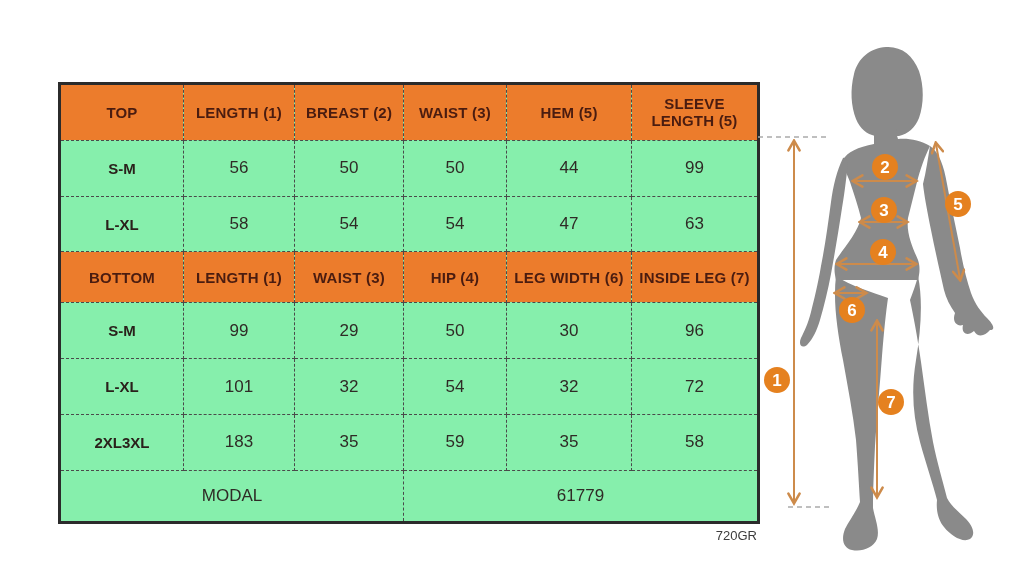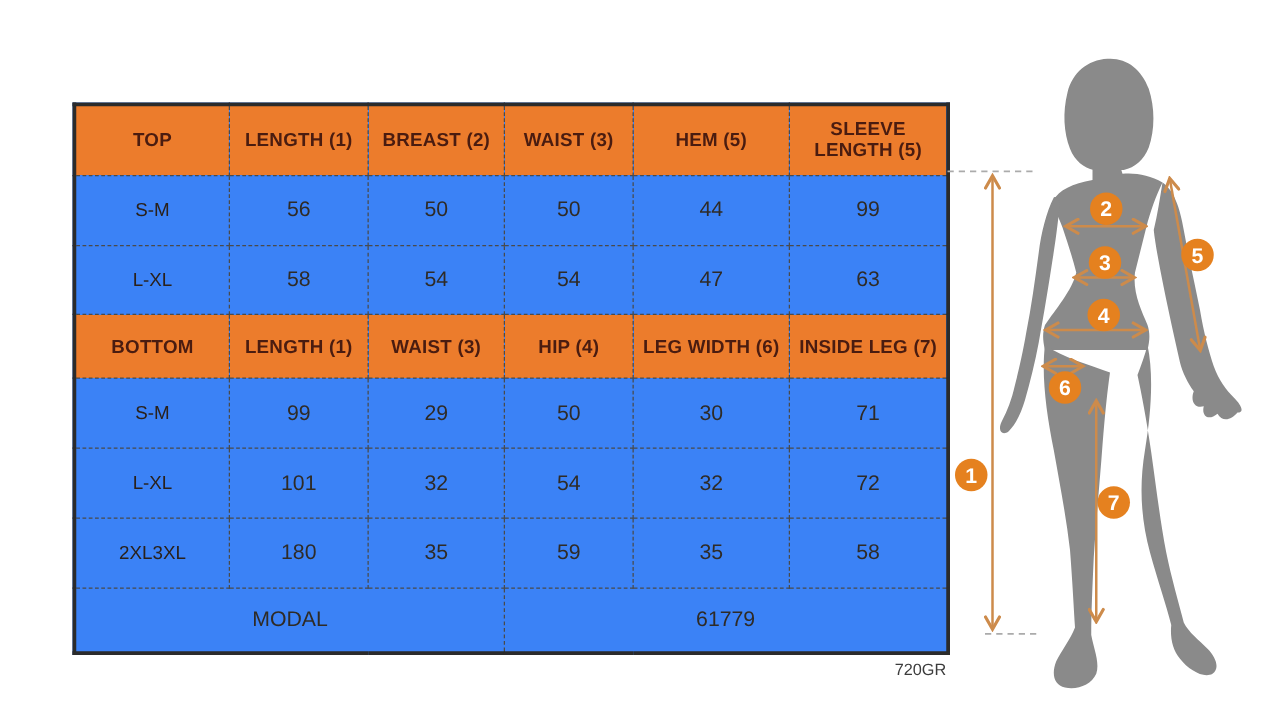--- a/index.html
+++ b/index.html
@@ -3,32 +3,32 @@
 <meta charset="utf-8">
 <style>
   html,body { margin:0; padding:0; background:#ffffff; }
   .canvas {
     position:relative; width:1024px; height:573px; background:#ffffff;
     font-family:"Liberation Sans", sans-serif; overflow:hidden;
   }
   table.size-table {
     position:absolute; left:58px; top:82px; width:699px; height:442px;
     border-collapse:collapse; table-layout:fixed;
-    background:#3b82f6; border:3px solid #2b2b2b;
+    background:#86efac; border:3px solid #2b2b2b;
   }
   .size-table th, .size-table td {
     border:1px dashed #4a4a4a; text-align:center; vertical-align:middle;
     padding:0 4px; overflow:hidden;
   }
   tr.hdr th, tr.hdr td {
     background:#EC7C2C; color:#4A1C10; font-weight:bold; font-size:15px;
     line-height:1.15; letter-spacing:0.2px;
   }
   tr.data td { font-size:17px; color:#2F2B26; }
-  tr.data td.size { font-weight:normal; font-size:15px; color:#2A211B; }
+  tr.data td.size { font-weight:bold; font-size:15px; color:#2A211B; }
   .r48{height:48px}.r47{height:47px}.r45{height:45px}.r43{height:43px}
   .r36{height:36px}.r35{height:44px}
   .footnote {
     position:absolute; left:58px; top:528px; width:699px; text-align:right;
     font-size:13px; color:#3c3c3c;
   }
   svg.figure { position:absolute; left:745px; top:28px; }
   .arr { stroke:#CD8B4B; stroke-width:2; fill:none;
          marker-start:url(#ah); marker-end:url(#ah); }
   .dash { stroke:#ABABAB; stroke-width:1.4; stroke-dasharray:5 4; }
@@ -83,33 +83,33 @@
       <th>HIP (4)</th>
       <th>LEG WIDTH (6)</th>
       <th>INSIDE LEG (7)</th>
     </tr>
     <tr class="data r47">
       <td class="size">S-M</td>
       <td>99</td>
       <td>29</td>
       <td>50</td>
       <td>30</td>
-      <td>71</td>
+      <td>96</td>
     </tr>
     <tr class="data r47">
       <td class="size">L-XL</td>
       <td>101</td>
       <td>32</td>
       <td>54</td>
       <td>32</td>
       <td>72</td>
     </tr>
     <tr class="data r47">
       <td class="size">2XL3XL</td>
-      <td>180</td>
+      <td>183</td>
       <td>35</td>
       <td>59</td>
       <td>35</td>
       <td>58</td>
     </tr>
     <tr class="data r35">
       <td colspan="3">MODAL</td>
       <td colspan="3">61779</td>
     </tr>
   </tbody>

